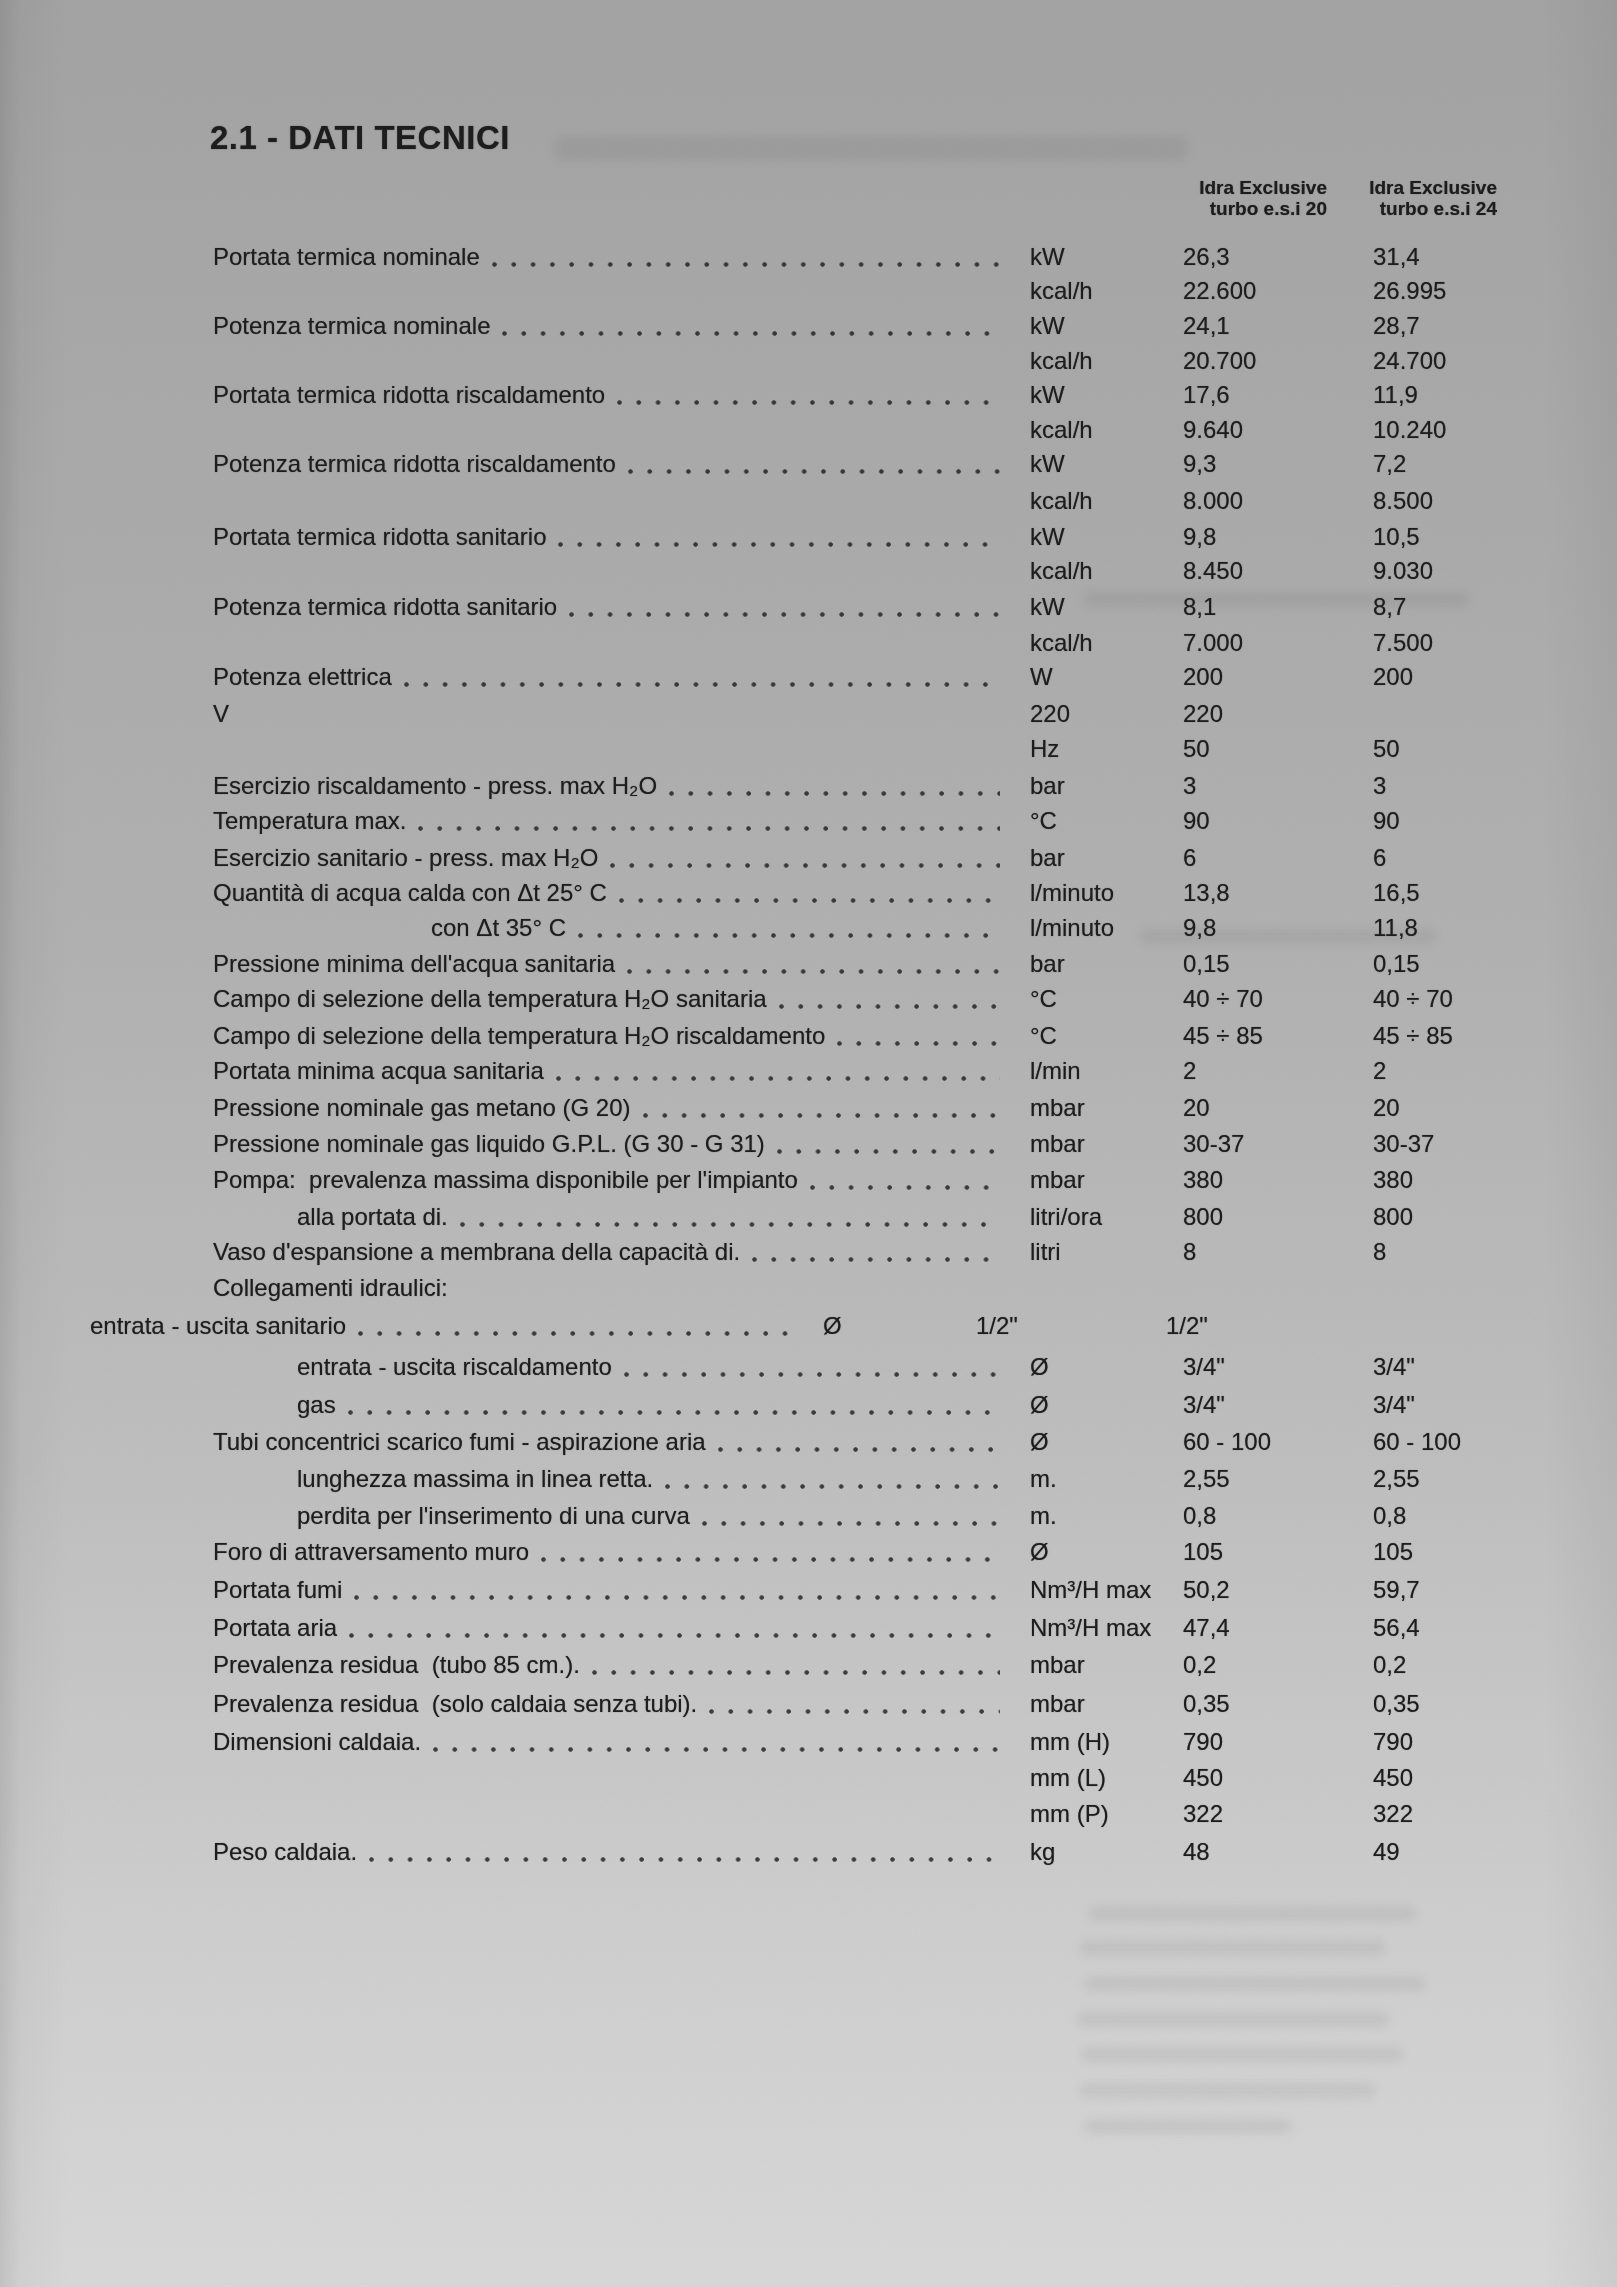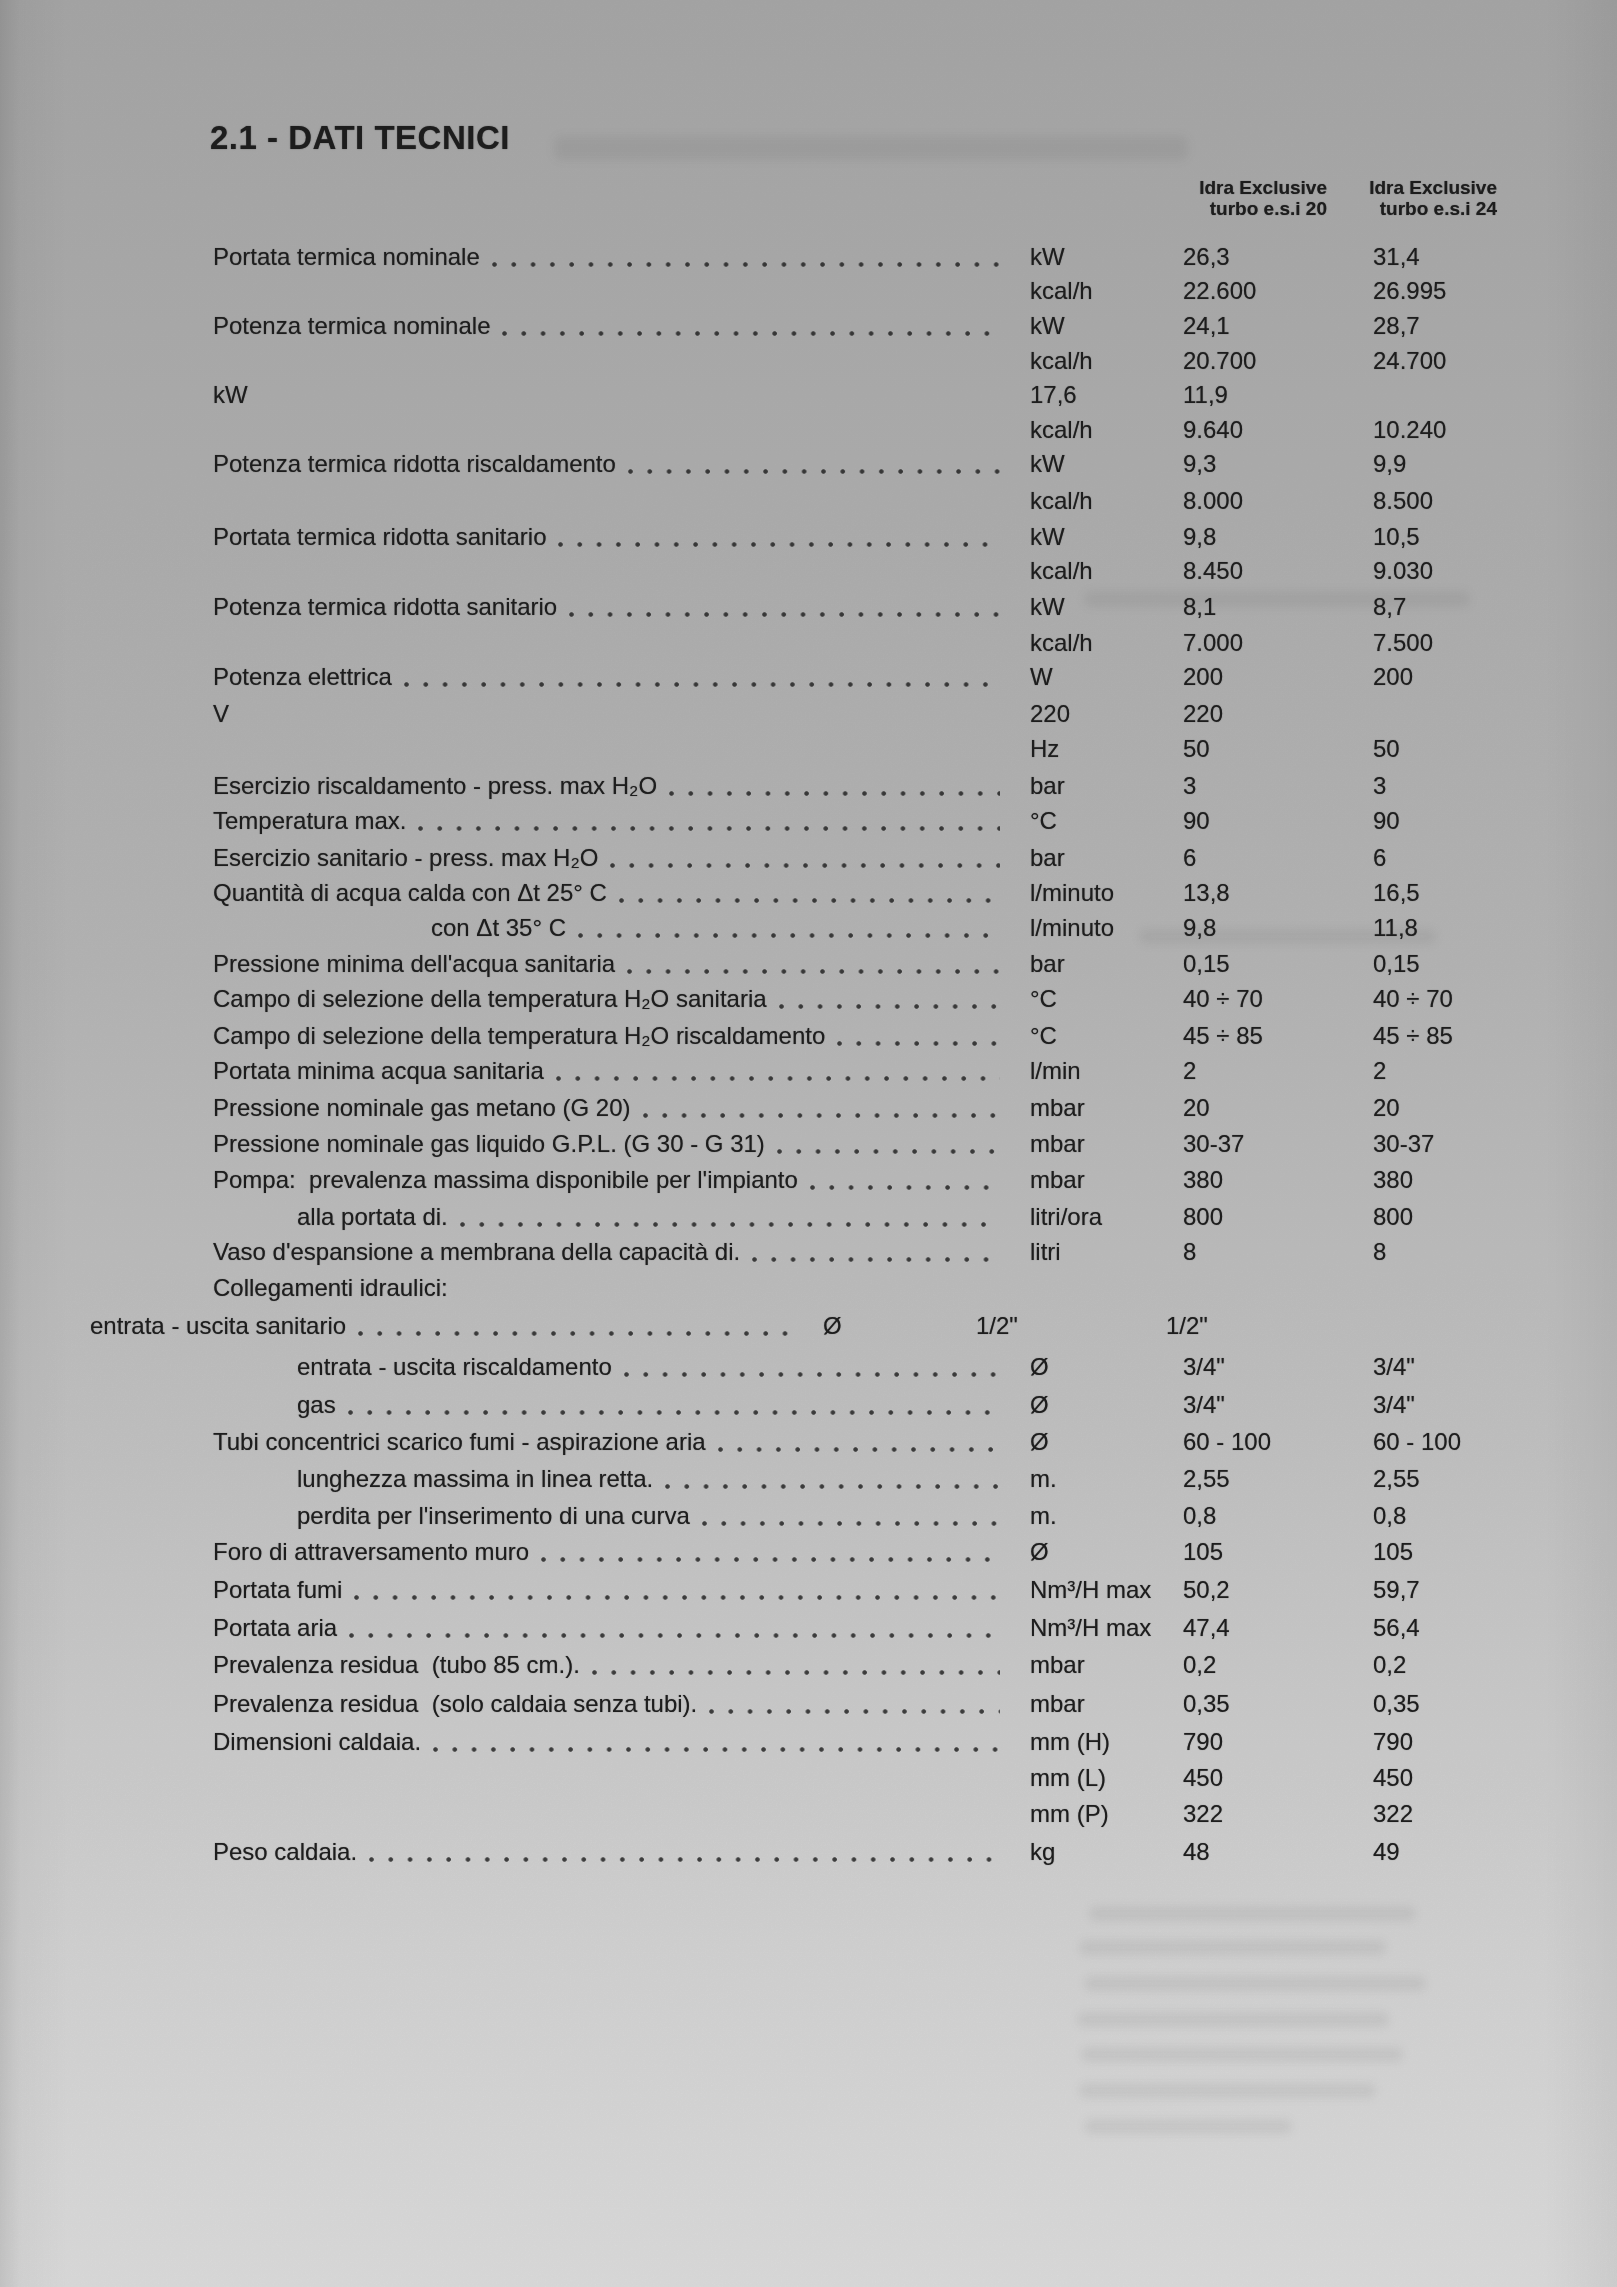--- a/index.html
+++ b/index.html
@@ -119,20 +119,24 @@
       <div class="lblcell">
         <span class="lbl"></span>
         
       </div>
       <div class="unit">kcal/h</div>
       <div class="v20">20.700</div>
       <div class="v24">24.700</div>
     </div>
 
     <div class="row" style="top: 381px;">
+      <div class="lblcell">
+        <span class="lbl">Portata termica ridotta riscaldamento</span>
+        <span class="dots"></span>
+      </div>
       <div class="unit">kW</div>
       <div class="v20">17,6</div>
       <div class="v24">11,9</div>
     </div>
 
     <div class="row" style="top: 416px;">
       <div class="lblcell">
         <span class="lbl"></span>
         
       </div>
@@ -141,21 +145,21 @@
       <div class="v24">10.240</div>
     </div>
 
     <div class="row" style="top: 450px;">
       <div class="lblcell">
         <span class="lbl">Potenza termica ridotta riscaldamento</span>
         <span class="dots"></span>
       </div>
       <div class="unit">kW</div>
       <div class="v20">9,3</div>
-      <div class="v24">9,9</div>
+      <div class="v24">7,2</div>
     </div>
 
     <div class="row" style="top: 487px;">
       <div class="lblcell">
         <span class="lbl"></span>
         
       </div>
       <div class="unit">kcal/h</div>
       <div class="v20">8.000</div>
       <div class="v24">8.500</div>

